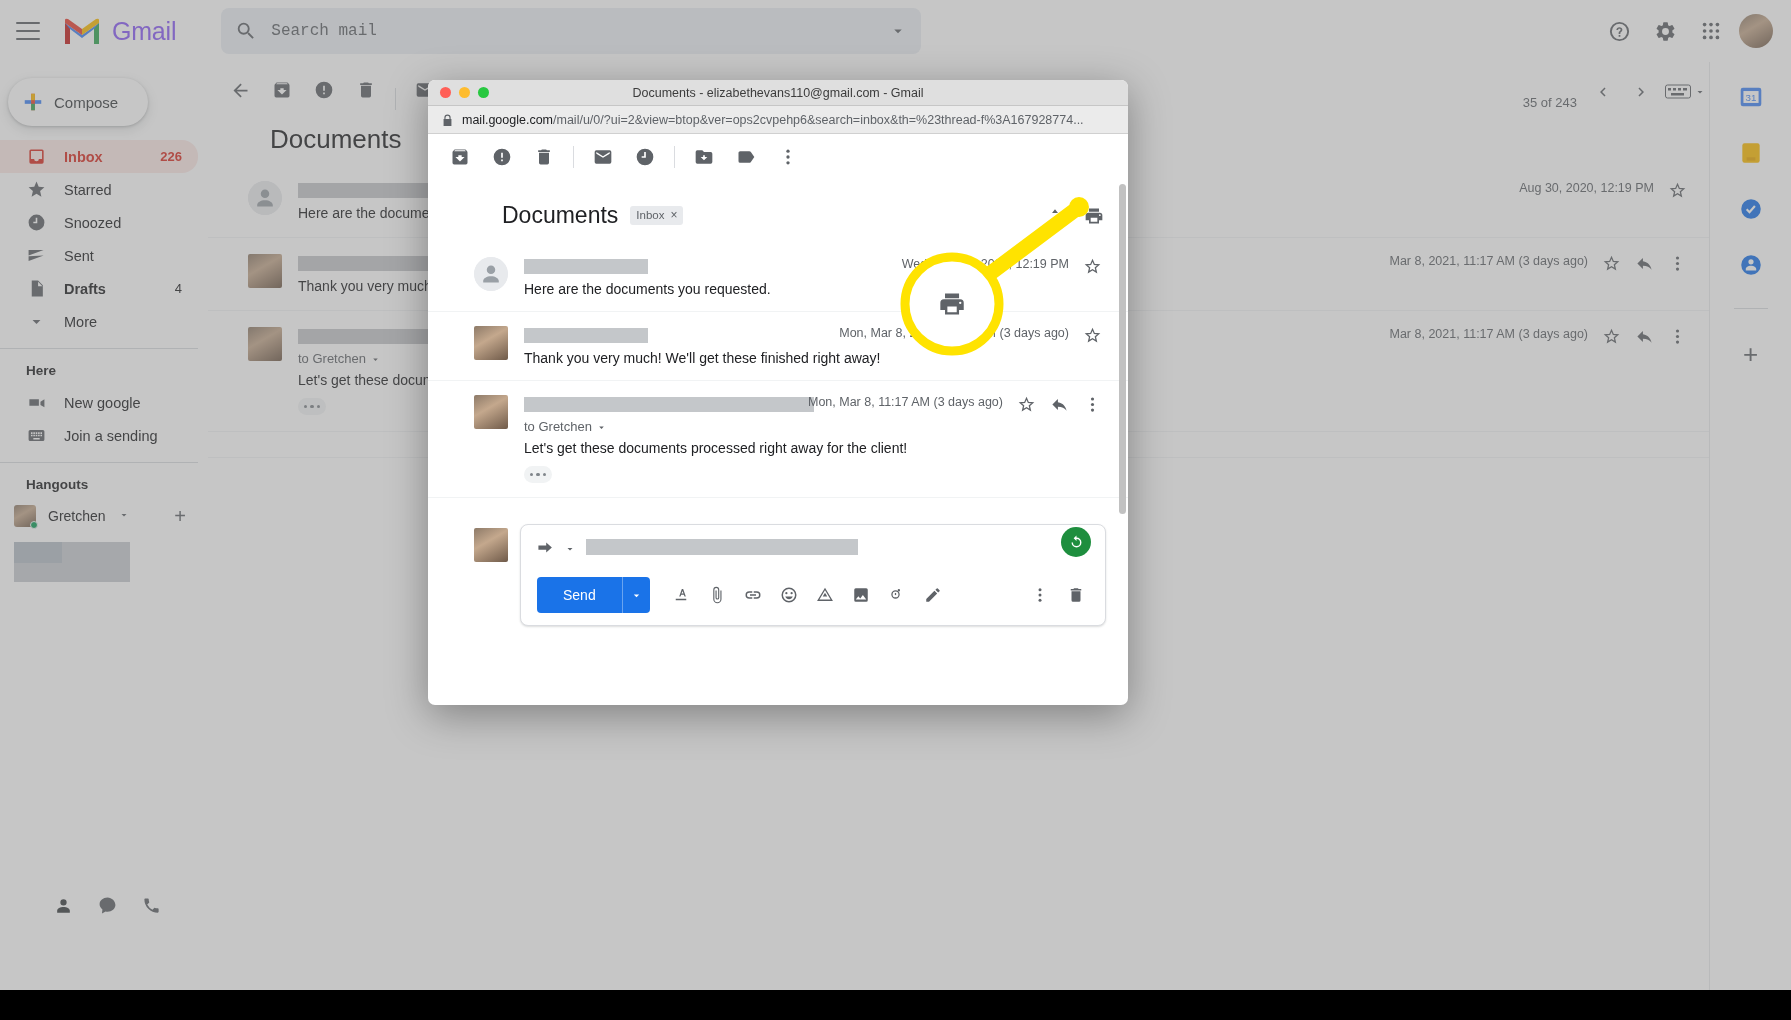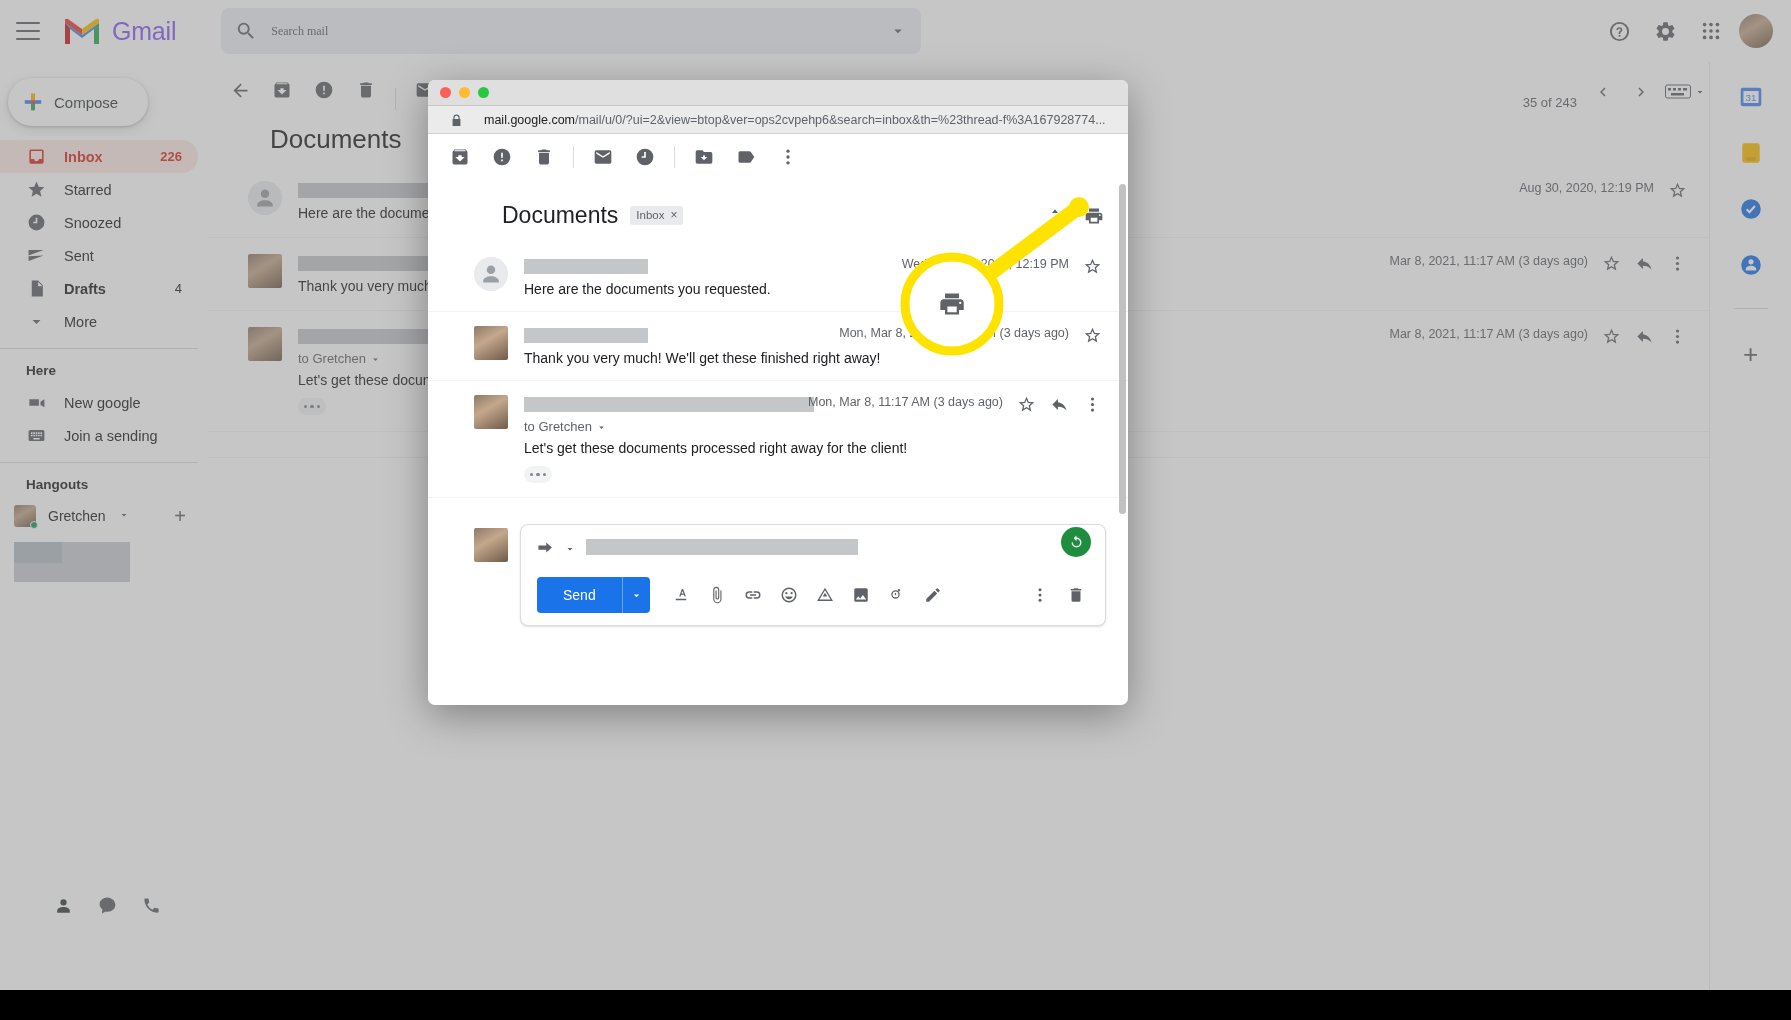--- a/index.html
+++ b/index.html
@@ -34,21 +34,21 @@
   .m-glyph { width:40px; height:30px; position:relative; }
   .brandtxt { font-size:25px; color:#8b5cf6; letter-spacing:-0.2px; }
 
   .searchwrap {
     margin-left:45px; width:700px; height:46px;
     background:#eaeef3; border-radius:8px; display:flex; align-items:center; padding:0 14px;
   }
   .searchwrap .si { width:22px; height:22px; margin-right:14px; }
   .searchwrap input {
     flex:1; border:none; background:transparent; outline:none;
-    font-size:12px; color:#a21caf; font-family:Liberation Serif, serif;
+    font-size:16px; color:#a21caf; font-family:Liberation Mono, monospace;
   }
   .searchwrap input::placeholder { color:#5f6368; }
   .caret-dn { width:18px; height:18px; }
 
   .topright { margin-left:auto; display:flex; align-items:center; gap:10px; padding-right:18px; }
   .ticon { width:36px; height:36px; display:flex; align-items:center; justify-content:center; border-radius:50%; }
   .avatar-top { width:34px; height:34px; border-radius:50%; overflow:hidden;
      background:linear-gradient(150deg,#8d7a68 0%,#c4a88d 40%,#6f5a49 100%); }
 
   
@@ -123,21 +123,21 @@
   .pw-title {
     height:26px; background:#dfdfdf; border-bottom:1px solid #c6c6c6;
     display:flex; align-items:center; position:relative;
   }
   .traffic { display:flex; gap:8px; padding-left:12px; }
   .tl { width:11px; height:11px; border-radius:50%; }
   .tl.r{background:#ff5f57;} .tl.y{background:#febc2e;} .tl.g{background:#28c840;}
   .pw-title-text { position:absolute; left:0; right:0; text-align:center; font-size:12.5px; color:#3c3c3c; }
   .pw-url {
     height:28px; background:#ebebeb; border-bottom:1px solid #d0d0d0;
-    display:flex; align-items:center; padding-left:23px; gap:22px;
+    display:flex; align-items:center; padding-left:14px; gap:9px;
   }
   .lock { width:11px; height:13px; }
   .urltext { font-size:12.5px; color:#5f6368; white-space:nowrap; overflow:hidden; }
   .urltext b { color:#202124; font-weight:normal; }
 
   .pw-toolbar { height:46px; display:flex; align-items:center; padding-left:12px; gap:2px; border-bottom:1px solid #fff; }
   .pw-body { position:relative; height:551px; overflow:hidden; }
   .pw-scroll { position:absolute; right:2px; top:4px; width:7px; height:330px; background:#c1c1c1; border-radius:4px; }
 
   .pw-thread-title { font-size:23px; color:#202124; padding:22px 0 0 74px; display:flex; align-items:center; gap:12px; }
@@ -599,20 +599,21 @@
 <div id="blackbar"></div>
 
 <div class="popup">
 
   <div class="pw-title">
     <span class="traffic">
       <span class="tl r"></span>
       <span class="tl y"></span>
       <span class="tl g"></span>
     </span>
+    <span class="pw-title-text">Documents - elizabethevans110@gmail.com - Gmail</span>
   </div>
 
   <div class="pw-url">
     <span class="lock">
       <svg width="11" height="13" viewBox="0 0 14 16">
           <path fill="#5f6368" d="M11 6V4.5a4 4 0 10-8 0V6H2v9h10V6h-1zM4.5 4.5a2.5 2.5 0 115 0V6h-5V4.5z"></path>
         </svg>
     </span>
     <span class="urltext"><b>mail.google.com</b><span>/mail/u/0/?ui=2&amp;view=btop&amp;ver=ops2cvpehp6&amp;search=inbox&amp;th=%23thread-f%3A167928774...</span></span>
   </div>

